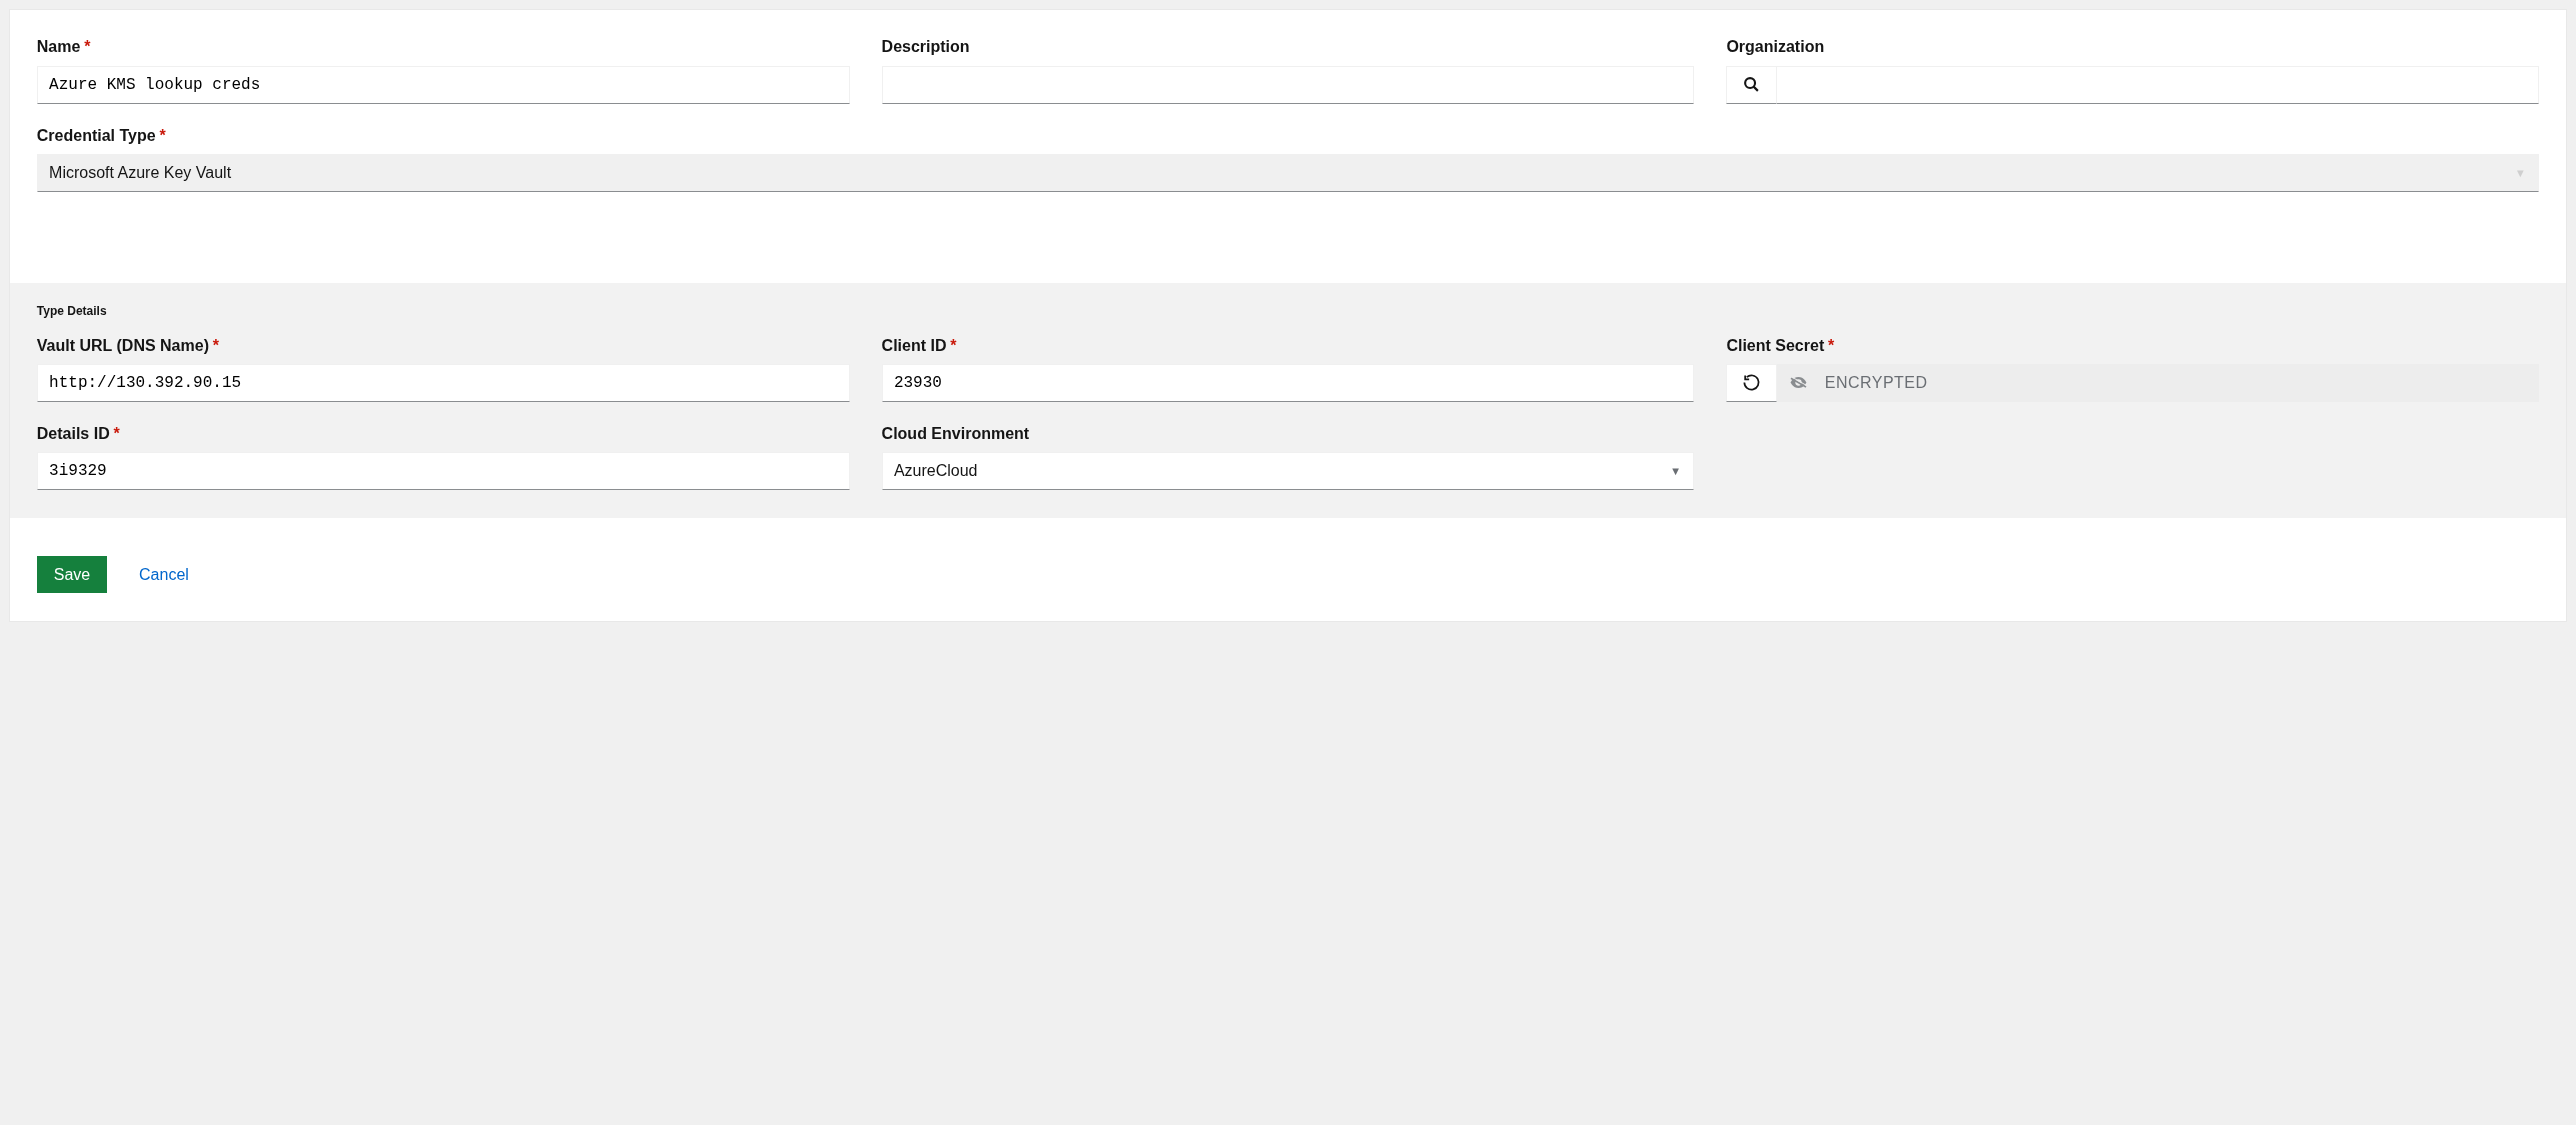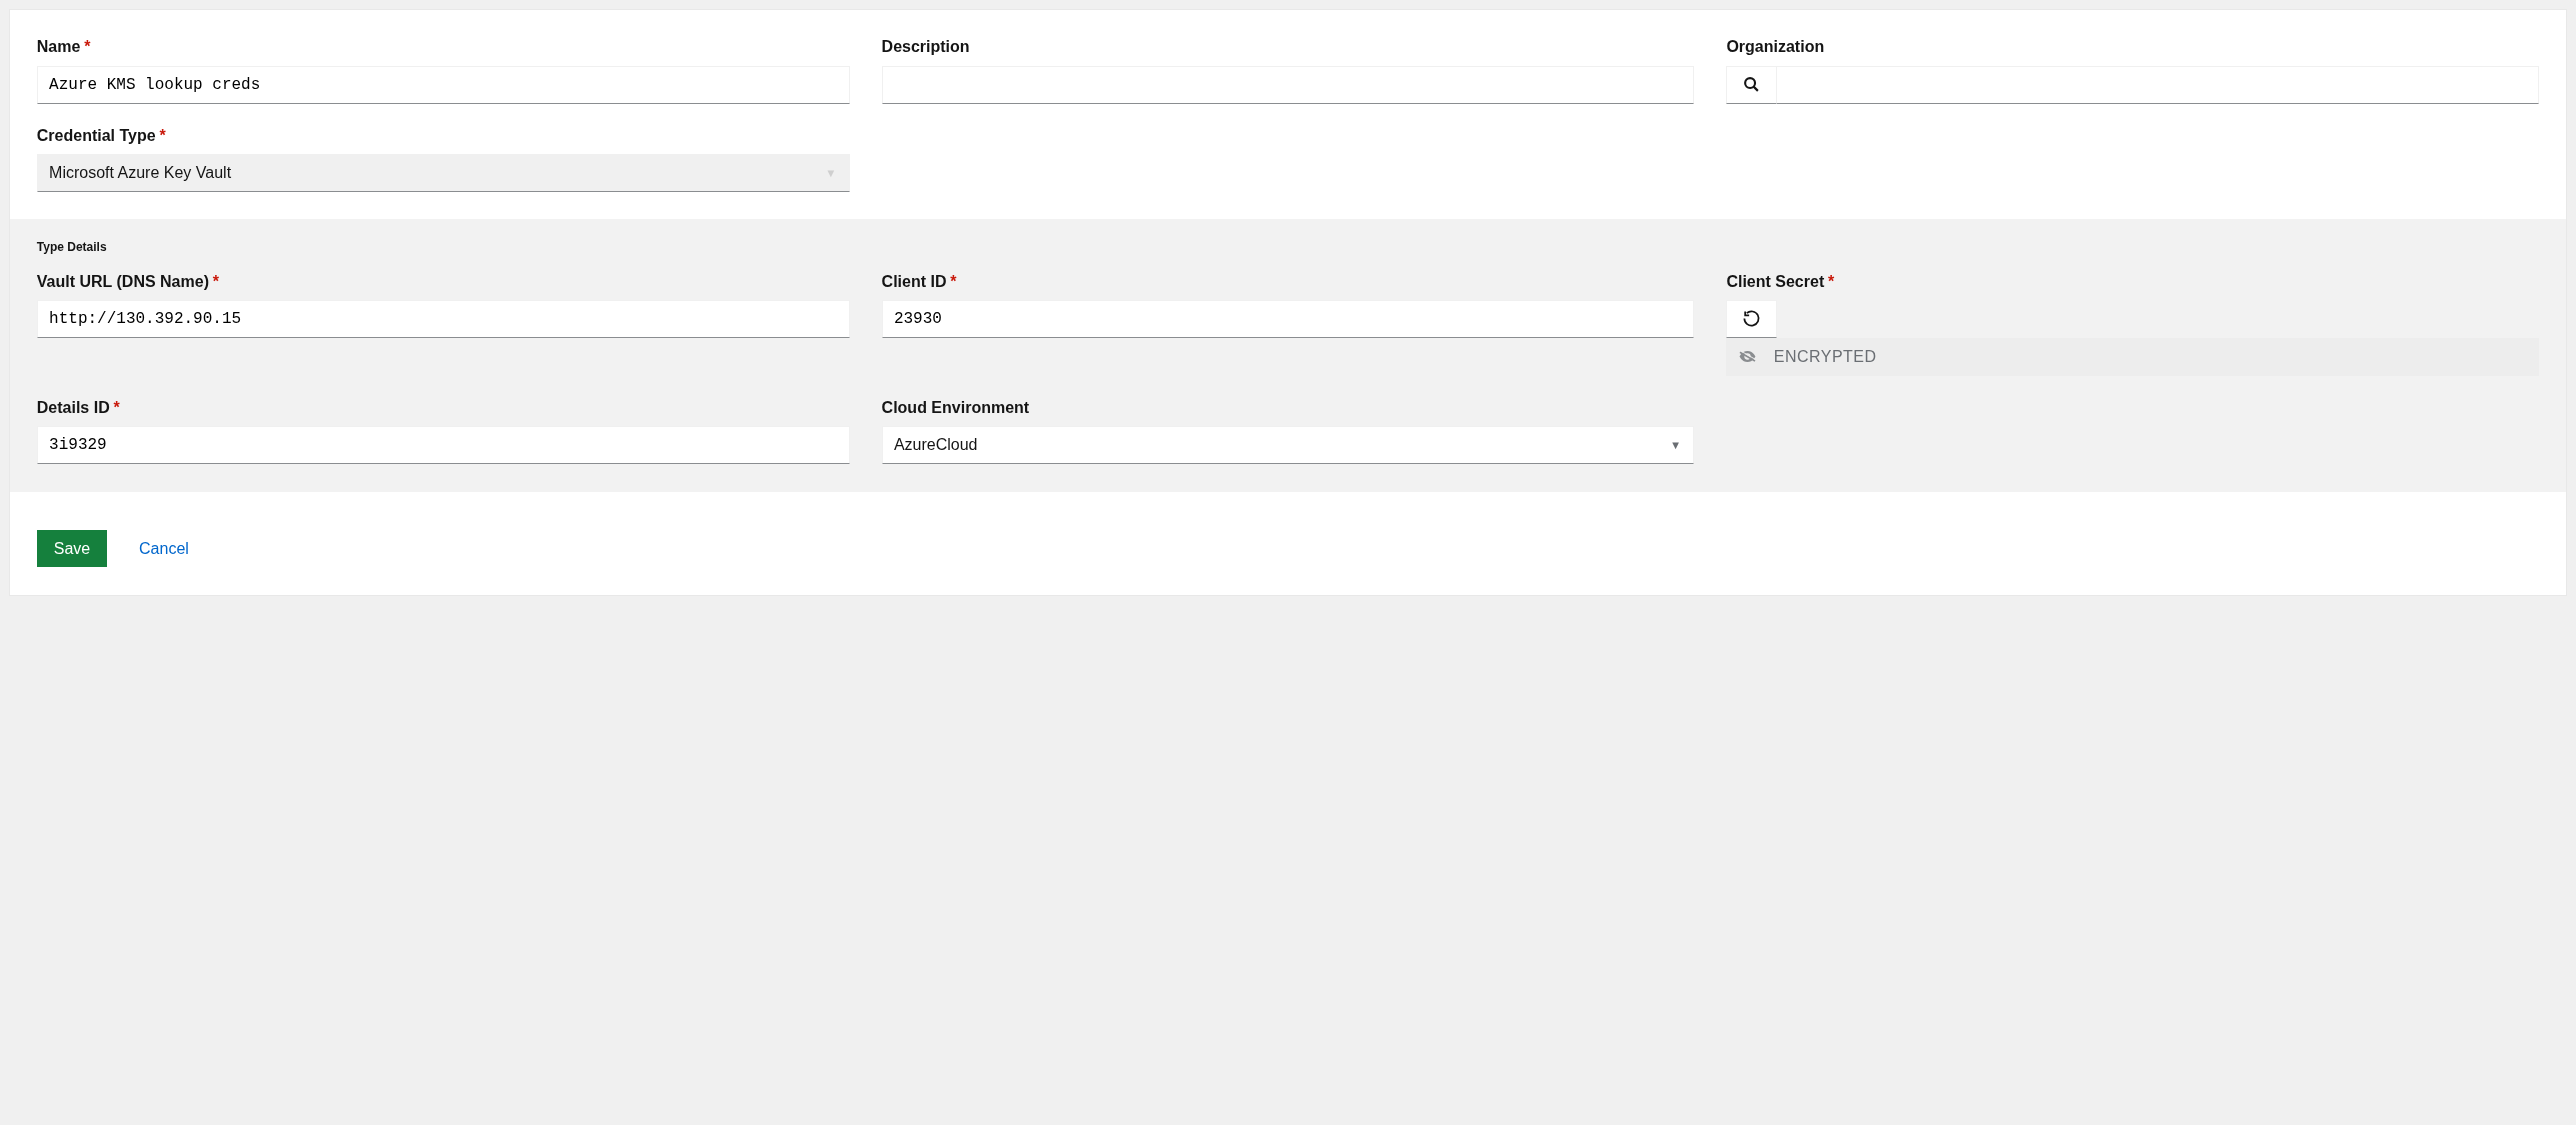--- a/index.html
+++ b/index.html
@@ -113,21 +113,20 @@
     flex: 0 0 auto;
   }
   .input-group .text-input {
     flex: 1 1 auto;
     border-left: none;
   }
 
   .secret-group {
     display: flex;
     width: 100%;
-    flex-direction: column;
   }
   .secret-group .reset-btn {
     width: 51px;
     height: 38px;
     display: flex;
     align-items: center;
     justify-content: center;
     background: #fff;
     border: 0.9px solid #f0f0f0;
     border-bottom: 0.9px solid #8a8d90;
@@ -211,21 +210,21 @@
                 <circle cx="10" cy="10" r="7"></circle>
                 <line x1="21" y1="21" x2="15" y2="15"></line>
               </svg>
             </span>
           </div>
           <input type="text" class="text-input" value="" style="">
         </div>
       </div>
     </div>
 
-    <div class="form-row" style="margin-bottom:0;">
+    <div class="form-row" style="margin-bottom:0;flex-direction:column;">
 
       <div class="form-group">
         <label class="form-label">
           <span>Credential Type</span><span class="required-asterisk">*</span>
         </label>
         <div class="select-wrap">
           <div class="select-input">
             <span>Microsoft Azure Key Vault</span>
           </div>
           <span class="select-caret light">▼</span>

